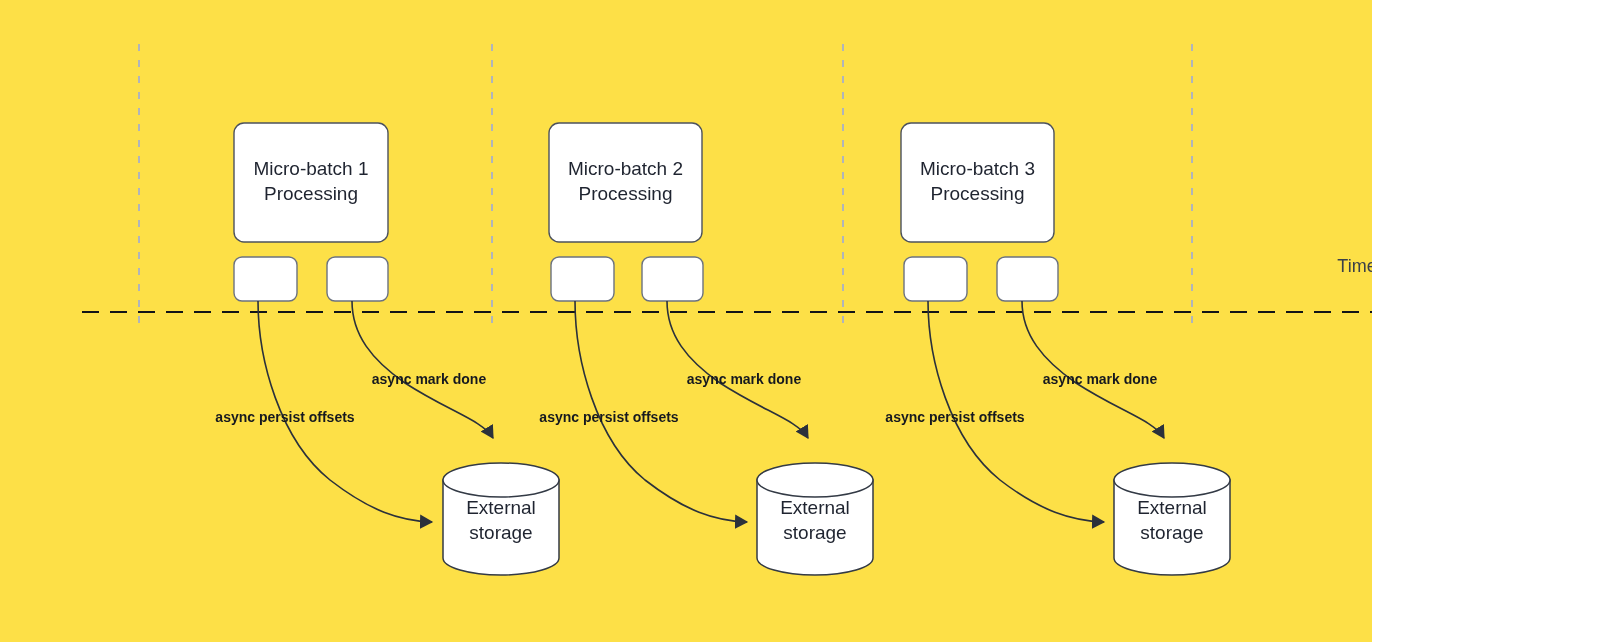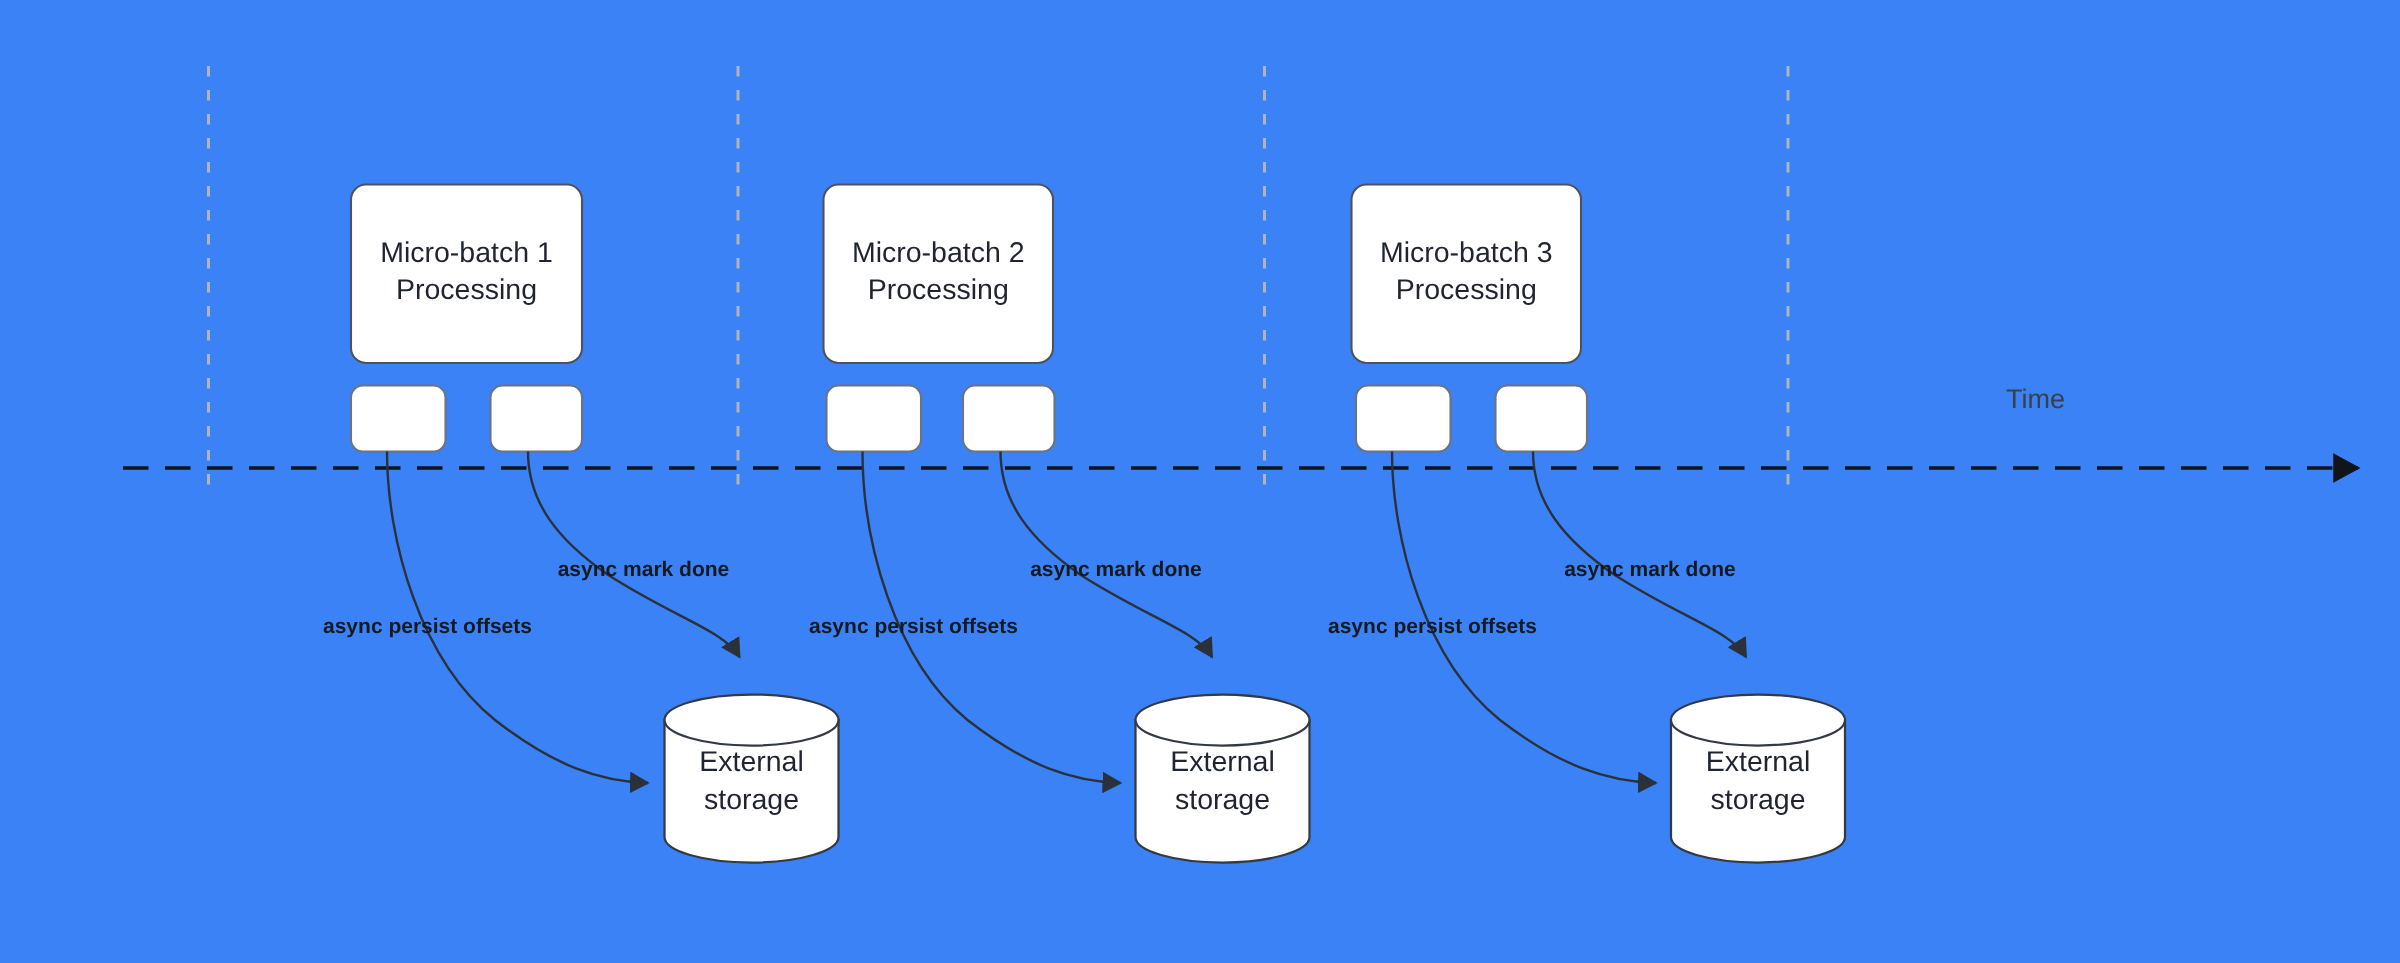--- a/index.html
+++ b/index.html
@@ -5,23 +5,23 @@
   html, body {
     margin: 0;
     padding: 0;
     background: #ffffff;
   }
   body {
     font-family: "Liberation Sans", sans-serif;
   }
   #canvas-wrap {
     position: relative;
-    width: 1600px;
+    width: 1372px;
     height: 642px;
-    background: #3b82f6;
+    background: #fde047;
     overflow: hidden;
   }
   svg#diagram {
     display: block;
     width: 1600px;
     height: 642px;
   }
   .node-label {
     font-family: "Liberation Sans", sans-serif;
     font-size: 19px;

